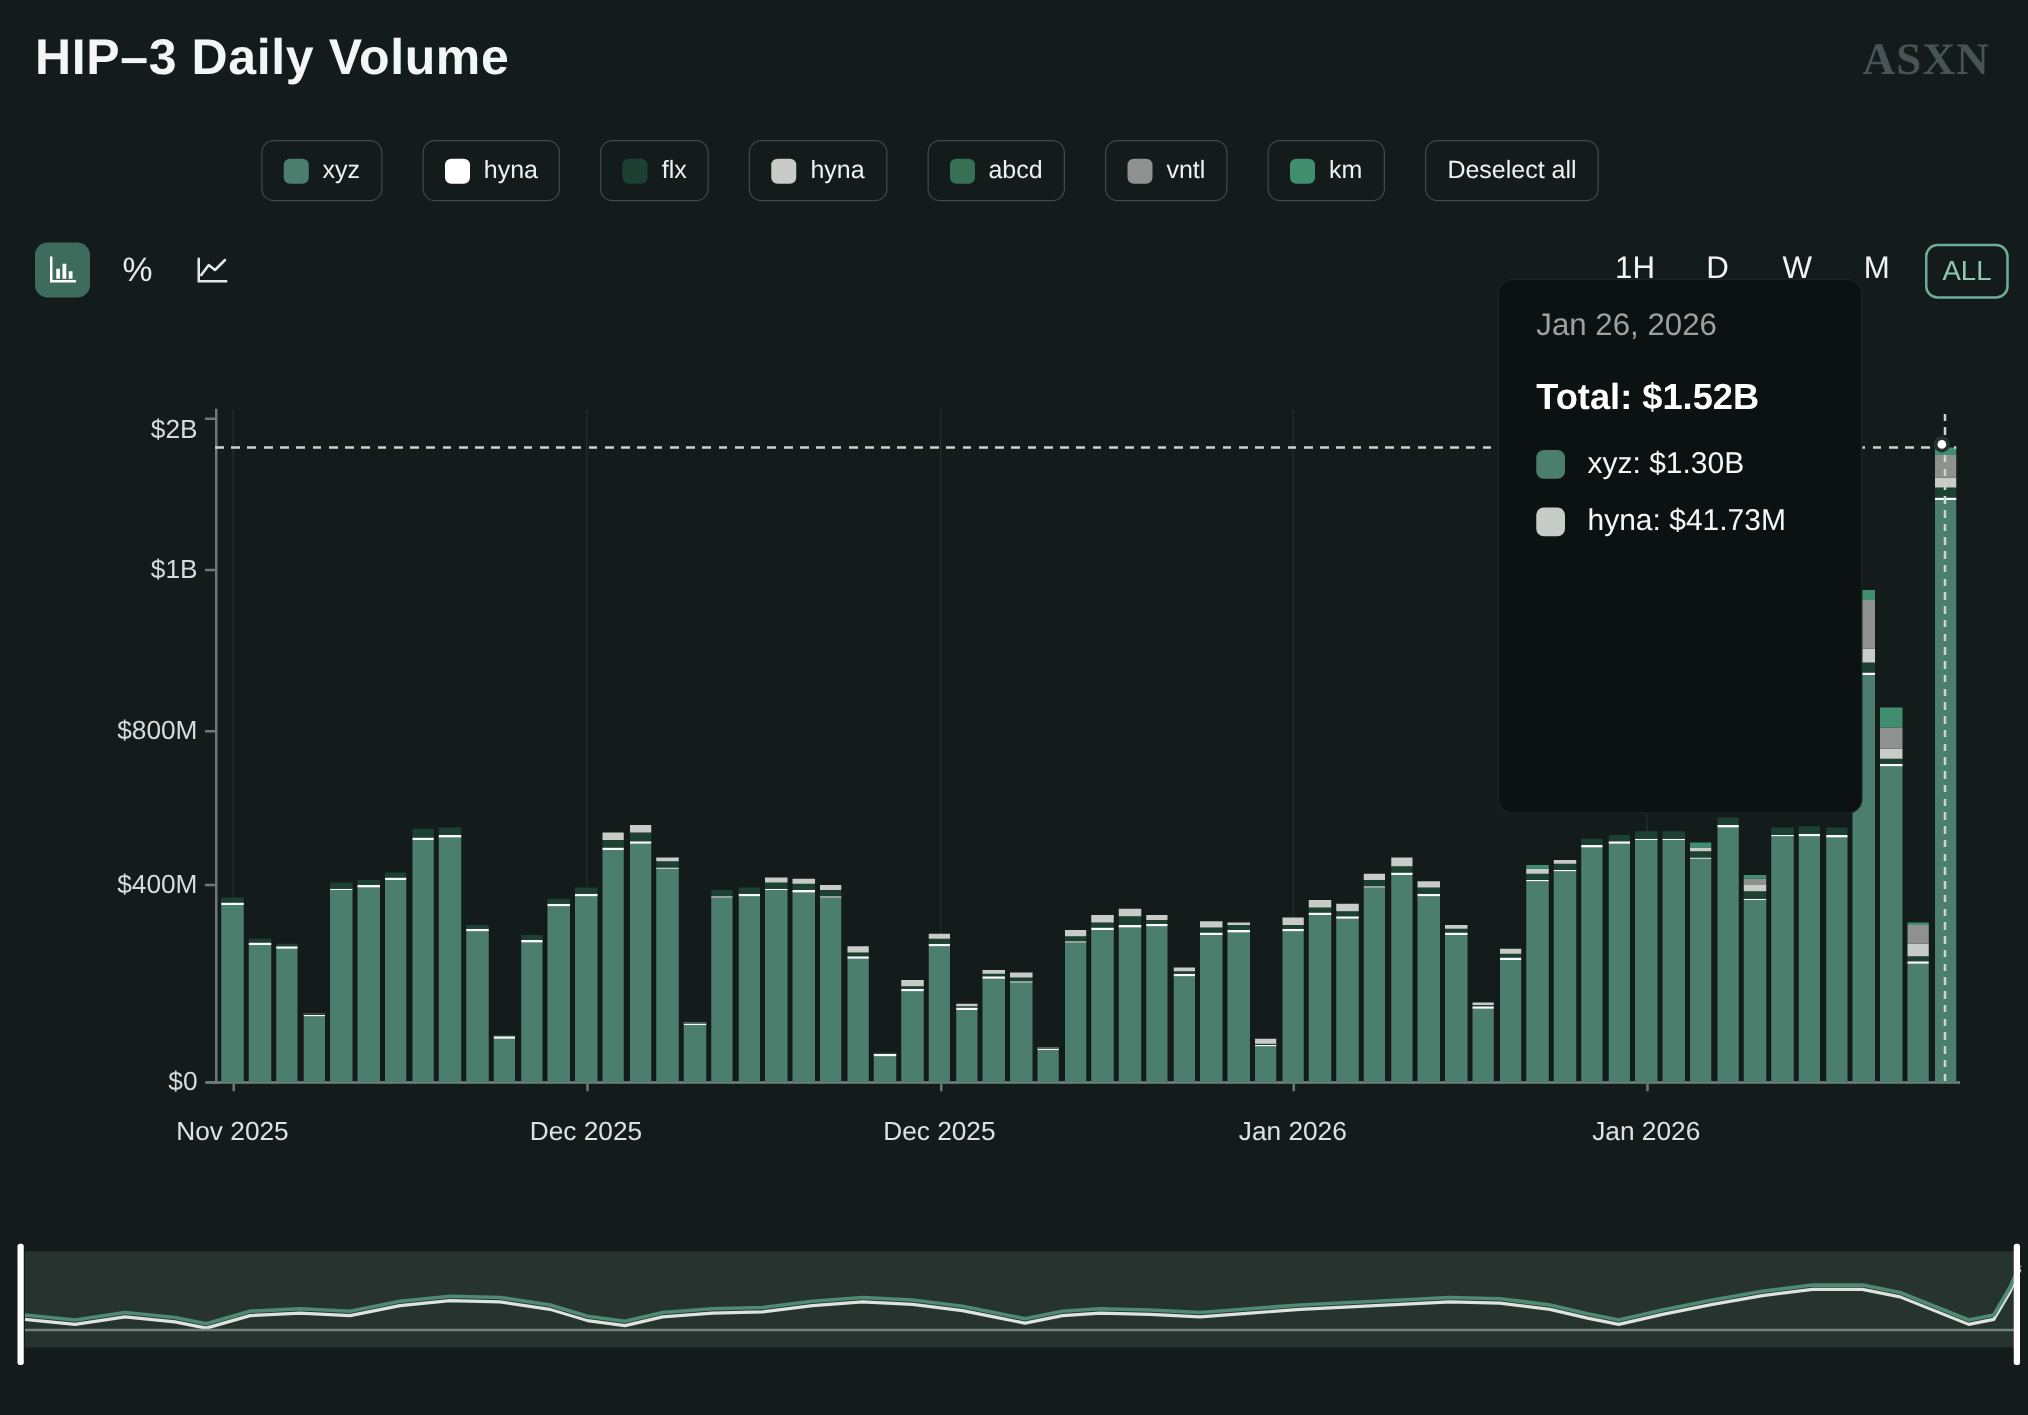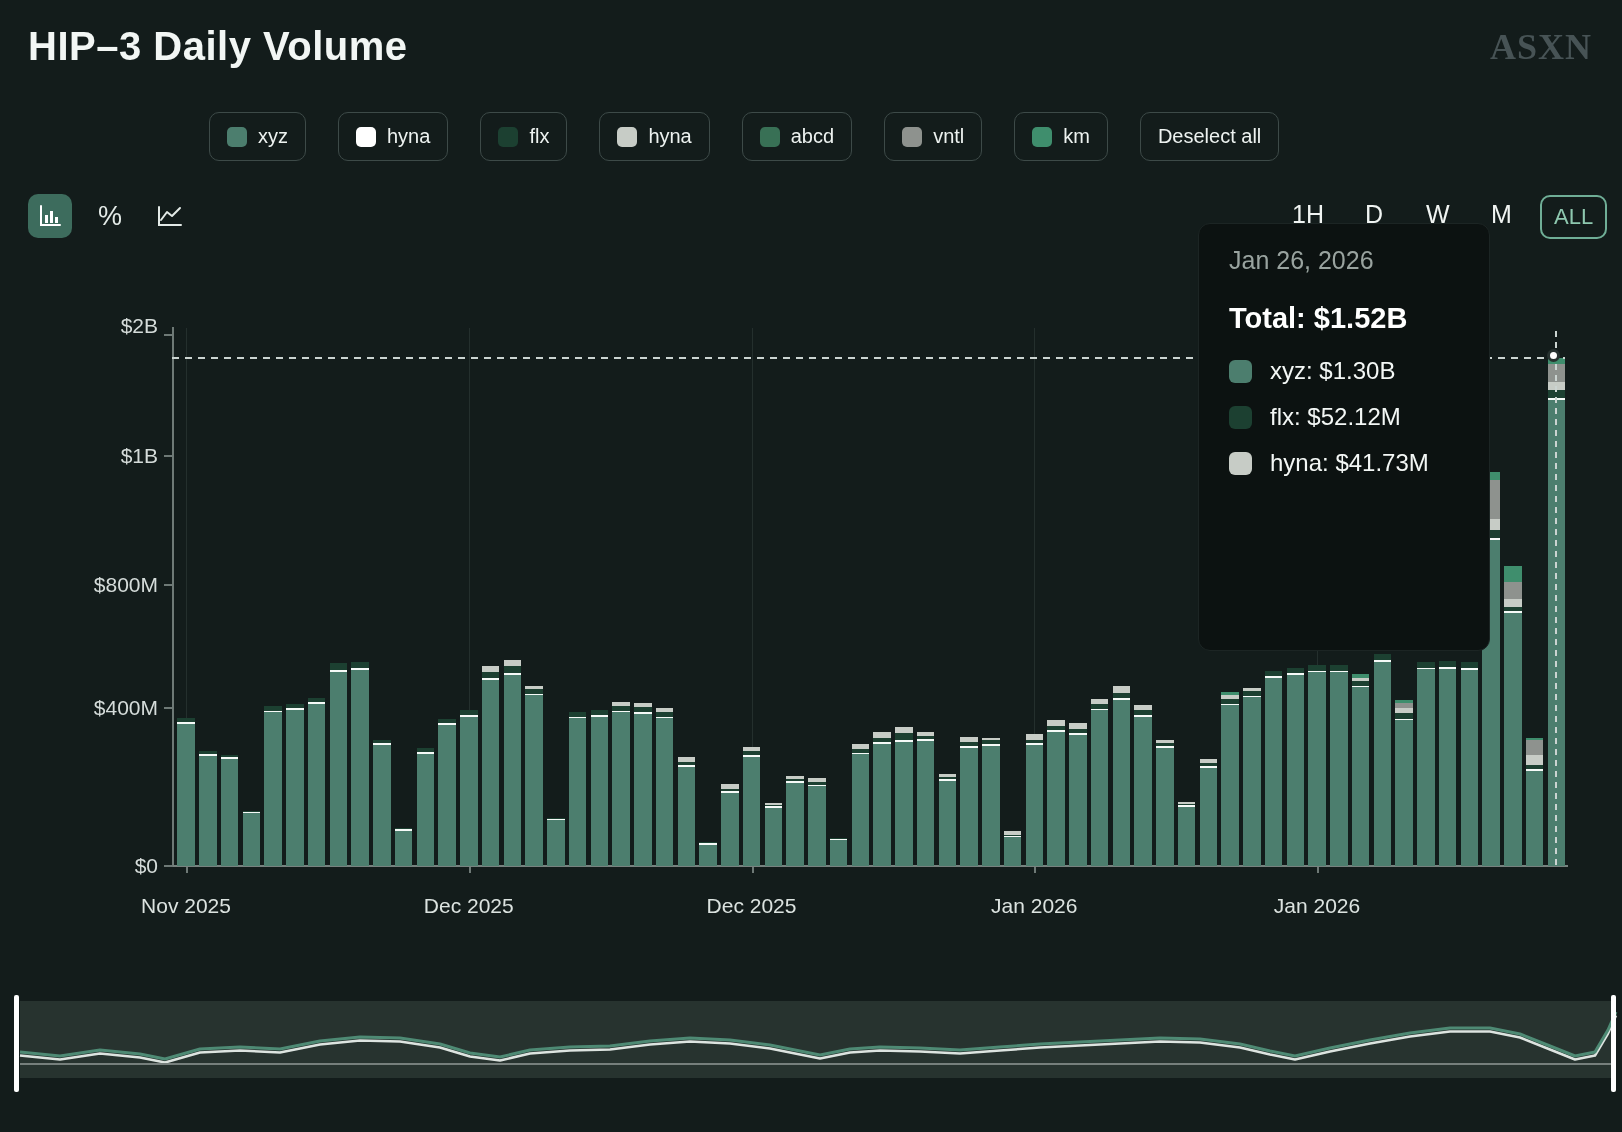--- a/index.html
+++ b/index.html
@@ -118,21 +118,21 @@
       <div class="range-label" style="left: 1292px;">1H</div>
       <div class="range-label" style="left: 1365px;">D</div>
       <div class="range-label" style="left: 1426px;">W</div>
       <div class="range-label" style="left: 1491px;">M</div>
       <button class="range-all" style="left: 1540px;">ALL</button>
     </div>
 
   <div class="axis-y"></div>
   <div class="axis-x"></div>
   <div id="chart-layer">
-      <div class="ylabel" style="left: 38px; top: 326px;">$2B</div>
+      <div class="ylabel" style="left: 38px; top: 344px;">$2B</div>
       <div class="ytick" style="left: 164px; top: 334.412px;"></div>
       <div class="ylabel" style="left: 38px; top: 456px;">$1B</div>
       <div class="ytick" style="left: 164px; top: 455px;"></div>
       <div class="ylabel" style="left: 38px; top: 585px;">$800M</div>
       <div class="ytick" style="left: 164px; top: 584px;"></div>
       <div class="ylabel" style="left: 38px; top: 708px;">$400M</div>
       <div class="ytick" style="left: 164px; top: 707px;"></div>
       <div class="ylabel" style="left: 38px; top: 866px;">$0</div>
       <div class="ytick" style="left: 164px; top: 865px;"></div>
       <div class="gridline" style="left: 186px;"></div>
@@ -527,24 +527,20 @@
 
   <div class="tooltip">
     <div class="tt-date">Jan 26, 2026</div>
     <div class="tt-total">Total: $1.52B</div>
     <div class="tt-rows" id="tt-rows">
         <div class="tt-row">
           <span class="swatch" style="background: rgb(76, 126, 110);"></span>
           <span>xyz: $1.30B</span>
         </div>
         <div class="tt-row">
-          <span class="swatch" style="background: rgb(28, 64, 49);"></span>
-          <span>flx: $52.12M</span>
-        </div>
-        <div class="tt-row">
           <span class="swatch" style="background: rgb(199, 204, 198);"></span>
           <span>hyna: $41.73M</span>
         </div>
       </div>
   </div>
 
   <div class="nav-bg"></div>
   <div class="nav-base"></div>
   <svg class="nav-svg" width="1622" height="1132" viewBox="0 0 1622 1132">
     <polyline id="nav-wave-white" fill="none" stroke="#DDE4E0" stroke-width="2.5" stroke-linejoin="round" points="20,1055.5 60,1059.5 100,1053.5 140,1057.5 165,1062.5 200,1052.5 240,1050.5 280,1052.5 320,1044.5 360,1040.5 400,1041.5 440,1047.5 470,1056.5 500,1060.5 530,1053.5 570,1050.5 610,1049.5 650,1044.5 690,1041.5 730,1043.5 770,1048.5 800,1054.5 820,1058.5 850,1052.5 880,1050.5 920,1051.5 960,1053.5 1000,1050.5 1040,1047.5 1080,1045.5 1120,1043.5 1160,1041.5 1200,1042.5 1240,1047.5 1270,1054.5 1295,1059.5 1330,1051.5 1370,1043.5 1410,1036.5 1450,1031.5 1490,1031.5 1520,1037.5 1550,1049.5 1575,1059.5 1595,1055.5 1608,1033.5 1616,1015.5"></polyline>

